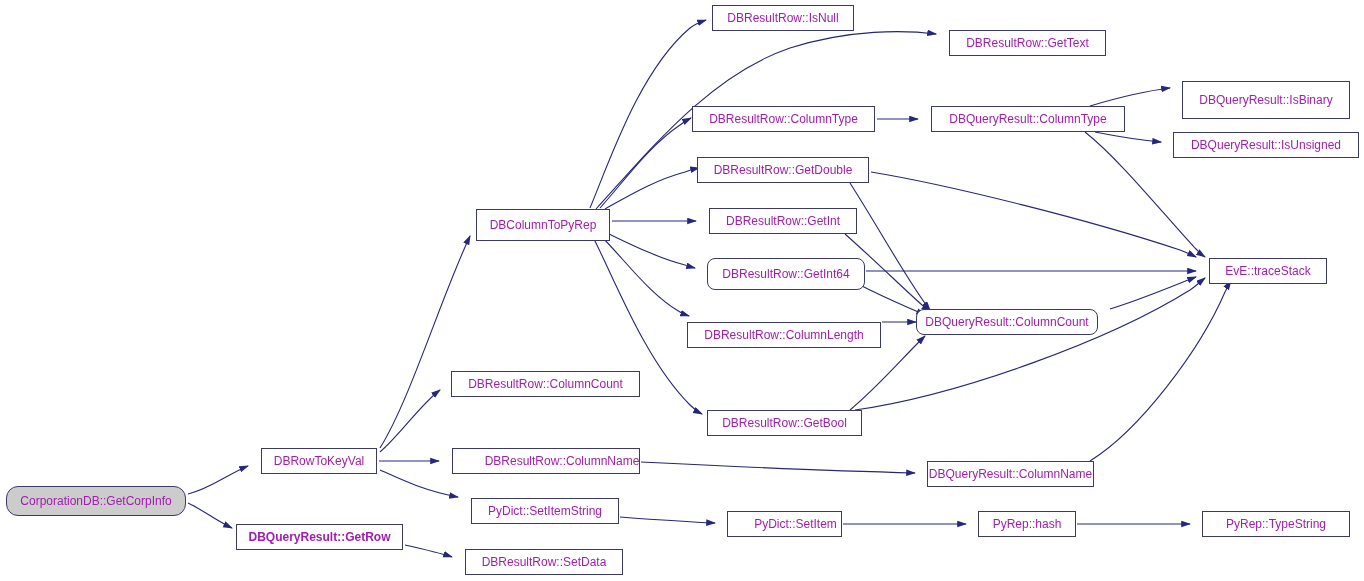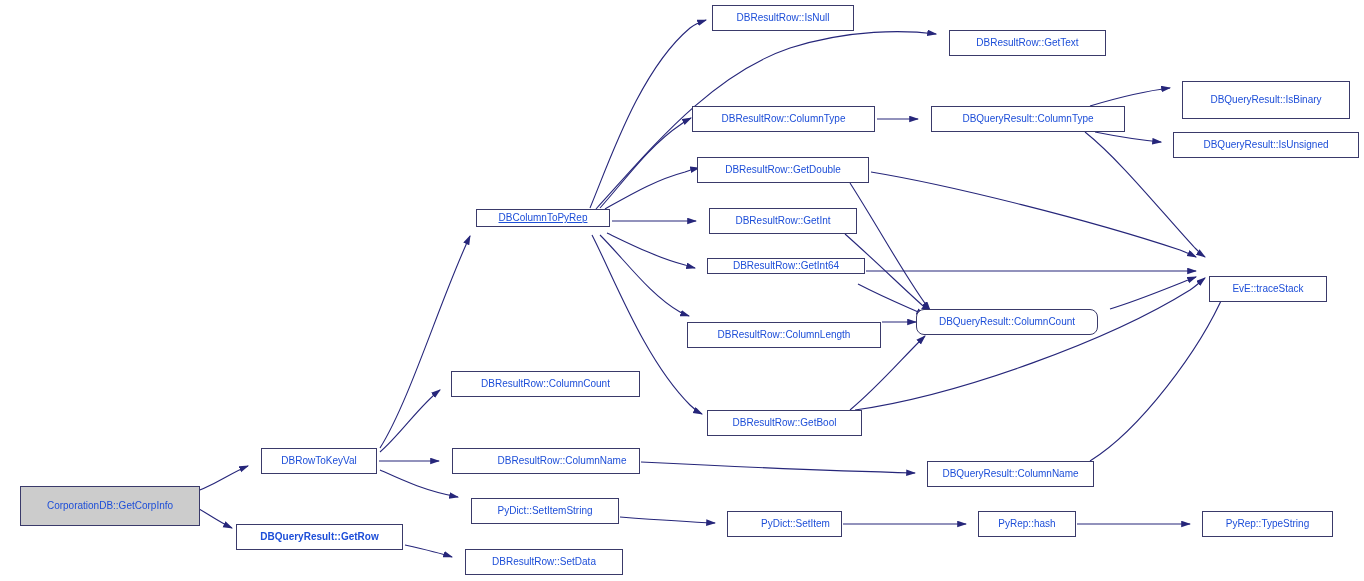--- a/index.html
+++ b/index.html
@@ -13,22 +13,22 @@
     height: 581px;
     background: #ffffff;
     font-family: "Liberation Sans", sans-serif;
     overflow: hidden;
   }
   .node {
     position: absolute;
     box-sizing: border-box;
     border: 1px solid #3a3a6a;
     background: #ffffff;
-    color: #1d4ed8;
-    font-size: 10px;
+    color: #a21caf;
+    font-size: 12px;
     line-height: 1;
     display: flex;
     align-items: center;
     justify-content: center;
     white-space: nowrap;
     padding: 0 6px;
   }
   .node.root {
     background: #cccccc;
     border-color: #3a3a6a;
@@ -91,39 +91,39 @@
         <path d="M 1095,132 C 1120,137 1140,140 1161,142" marker-end="url(#arrow)"></path>
         <path d="M 1085,132 C 1120,160 1160,210 1195,248 C 1199,252 1202,255 1205,257" marker-end="url(#arrow)"></path>
         <path d="M 1110,309 C 1140,300 1170,287 1196,277" marker-end="url(#arrow)"></path>
         <path d="M 1090,461 C 1140,430 1200,350 1225,292 C 1227,288 1229,284 1231,281" marker-end="url(#arrow)"></path>
         <path d="M 620,517 C 660,520 690,522 715,523" marker-end="url(#arrow)"></path>
         <path d="M 843,524 C 890,524 930,524 966,524" marker-end="url(#arrow)"></path>
         <path d="M 1077,524 C 1120,524 1160,524 1190,524" marker-end="url(#arrow)"></path>
       </g>
   </svg>
   <div id="node-layer">
-      <div class="node root" style="left: 20px; top: 486px; width: 180px; height: 40px;">CorporationDB::GetCorpInfo</div>
+      <div class="node root" style="left: 6px; top: 486px; width: 180px; height: 30px; border-radius: 12px;">CorporationDB::GetCorpInfo</div>
       <div class="node" style="left: 261px; top: 448px; width: 116px; height: 26px;">DBRowToKeyVal</div>
       <div class="node" style="left: 236px; top: 524px; width: 167px; height: 26px; font-weight: bold;">DBQueryResult::GetRow</div>
       <div class="node" style="left: 465px; top: 549px; width: 158px; height: 26px;">DBResultRow::SetData</div>
-      <div class="node" style="left: 476px; top: 209px; width: 134px; height: 18px; text-decoration: underline;">DBColumnToPyRep</div>
+      <div class="node" style="left: 476px; top: 209px; width: 134px; height: 32px;">DBColumnToPyRep</div>
       <div class="node" style="left: 451px; top: 371px; width: 189px; height: 26px;">DBResultRow::ColumnCount</div>
       <div class="node" style="left: 452px; top: 448px; width: 188px; height: 26px; padding-left: 38px;">DBResultRow::ColumnName</div>
       <div class="node" style="left: 471px; top: 498px; width: 148px; height: 26px;">PyDict::SetItemString</div>
       <div class="node" style="left: 712px; top: 5px; width: 142px; height: 26px;">DBResultRow::IsNull</div>
       <div class="node" style="left: 692px; top: 106px; width: 183px; height: 26px;">DBResultRow::ColumnType</div>
       <div class="node" style="left: 697px; top: 157px; width: 172px; height: 26px;">DBResultRow::GetDouble</div>
       <div class="node" style="left: 709px; top: 208px; width: 148px; height: 26px;">DBResultRow::GetInt</div>
-      <div class="node" style="left: 707px; top: 258px; width: 158px; height: 16px;">DBResultRow::GetInt64</div>
+      <div class="node" style="left: 707px; top: 258px; width: 158px; height: 32px; border-radius: 8px;">DBResultRow::GetInt64</div>
       <div class="node" style="left: 687px; top: 309px; width: 194px; height: 26px; margin-top: 13px;">DBResultRow::ColumnLength</div>
       <div class="node" style="left: 707px; top: 410px; width: 155px; height: 26px;">DBResultRow::GetBool</div>
       <div class="node" style="left: 727px; top: 511px; width: 115px; height: 26px; padding-left: 28px;">PyDict::SetItem</div>
       <div class="node" style="left: 949px; top: 30px; width: 157px; height: 26px;">DBResultRow::GetText</div>
       <div class="node" style="left: 931px; top: 106px; width: 194px; height: 26px;">DBQueryResult::ColumnType</div>
       <div class="node" style="left: 916px; top: 309px; width: 182px; height: 26px; border-radius: 8px;">DBQueryResult::ColumnCount</div>
       <div class="node" style="left: 927px; top: 461px; width: 167px; height: 26px;">DBQueryResult::ColumnName</div>
       <div class="node" style="left: 978px; top: 511px; width: 98px; height: 26px;">PyRep::hash</div>
       <div class="node" style="left: 1182px; top: 81px; width: 168px; height: 38px;">DBQueryResult::IsBinary</div>
       <div class="node" style="left: 1173px; top: 132px; width: 186px; height: 26px;">DBQueryResult::IsUnsigned</div>
-      <div class="node" style="left: 1209px; top: 276px; width: 118px; height: 26px;">EvE::traceStack</div>
-      <div class="node" style="left: 1202px; top: 511px; width: 131px; height: 26px;">PyRep::TypeString</div>
+      <div class="node" style="left: 1209px; top: 258px; width: 118px; height: 26px;">EvE::traceStack</div>
+      <div class="node" style="left: 1202px; top: 511px; width: 148px; height: 26px;">PyRep::TypeString</div>
     </div>
 </div>
 
 </body></html>

